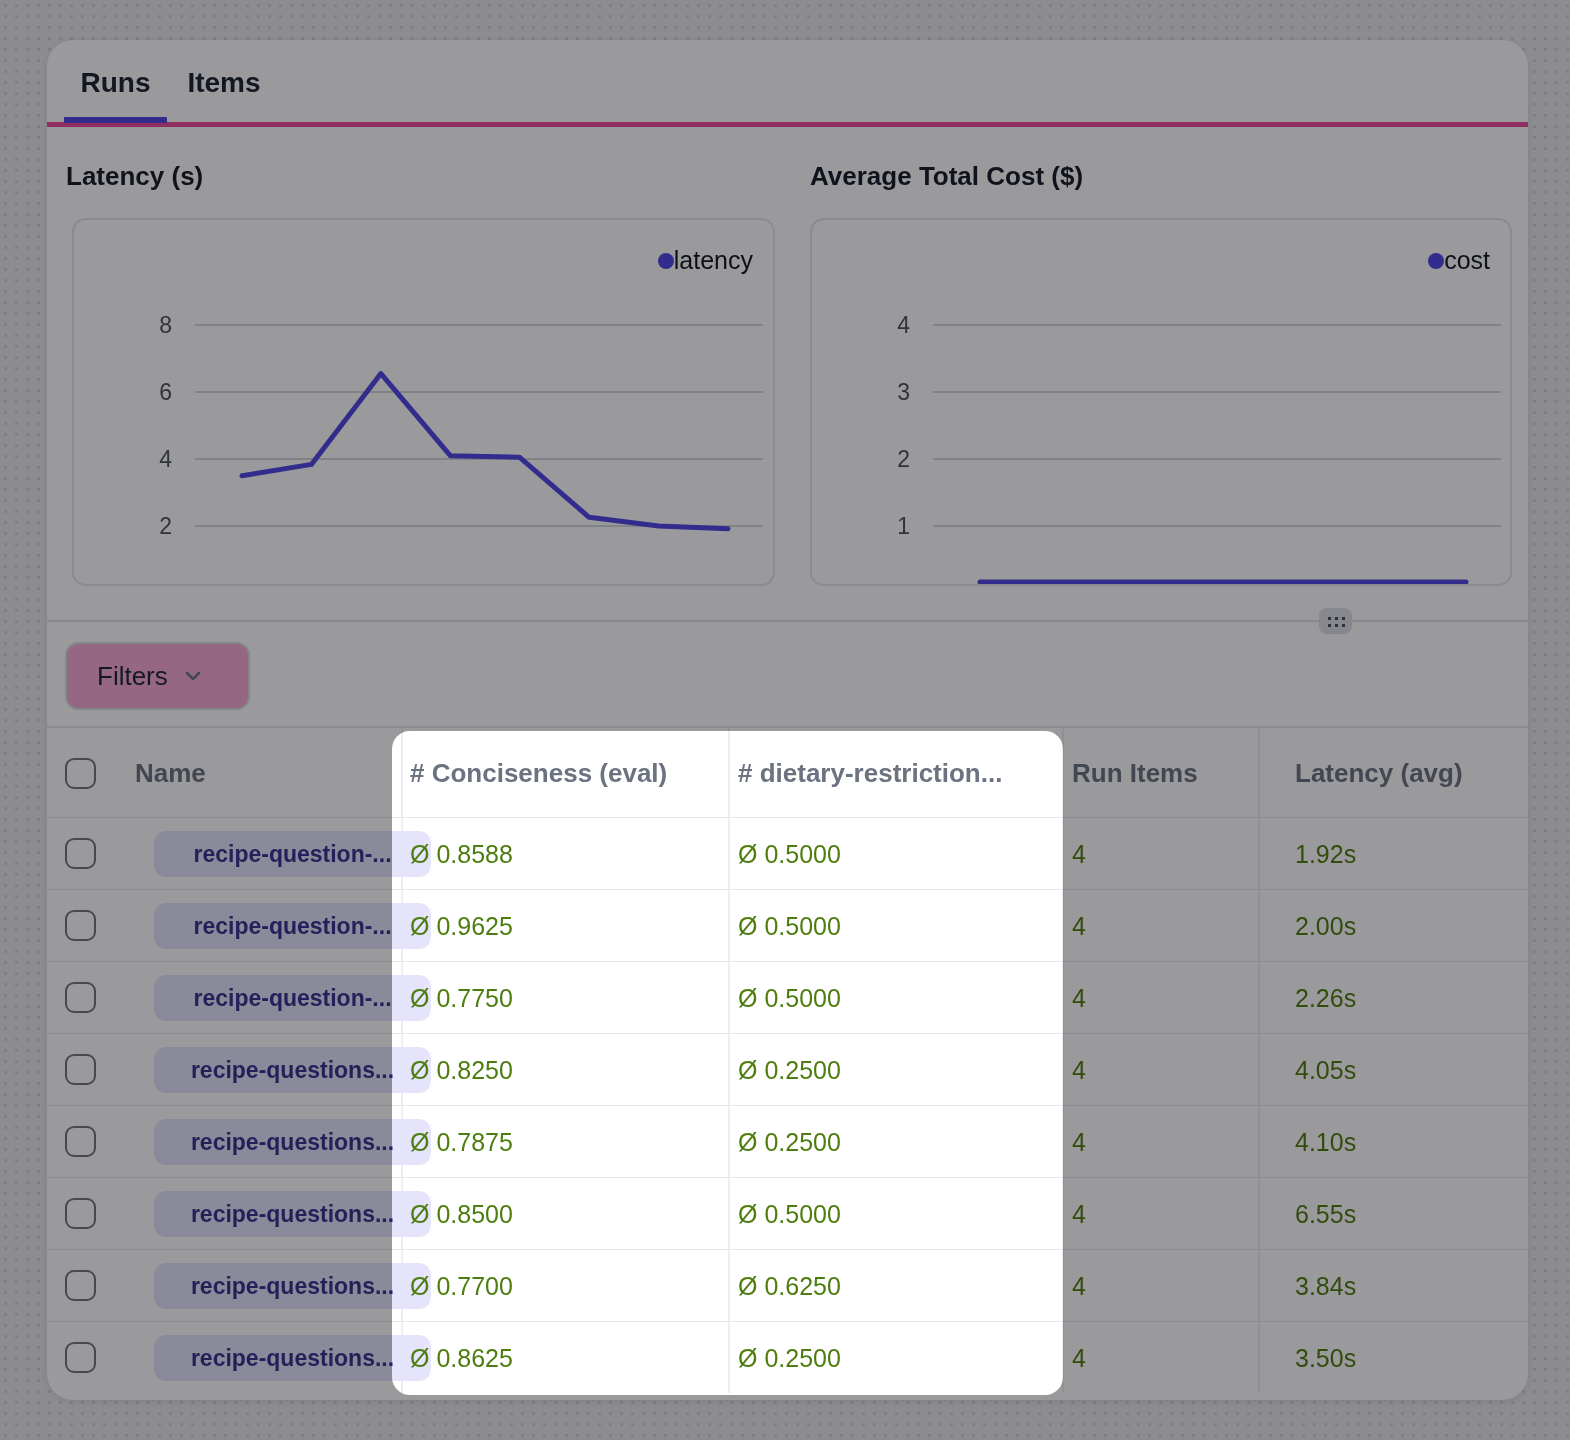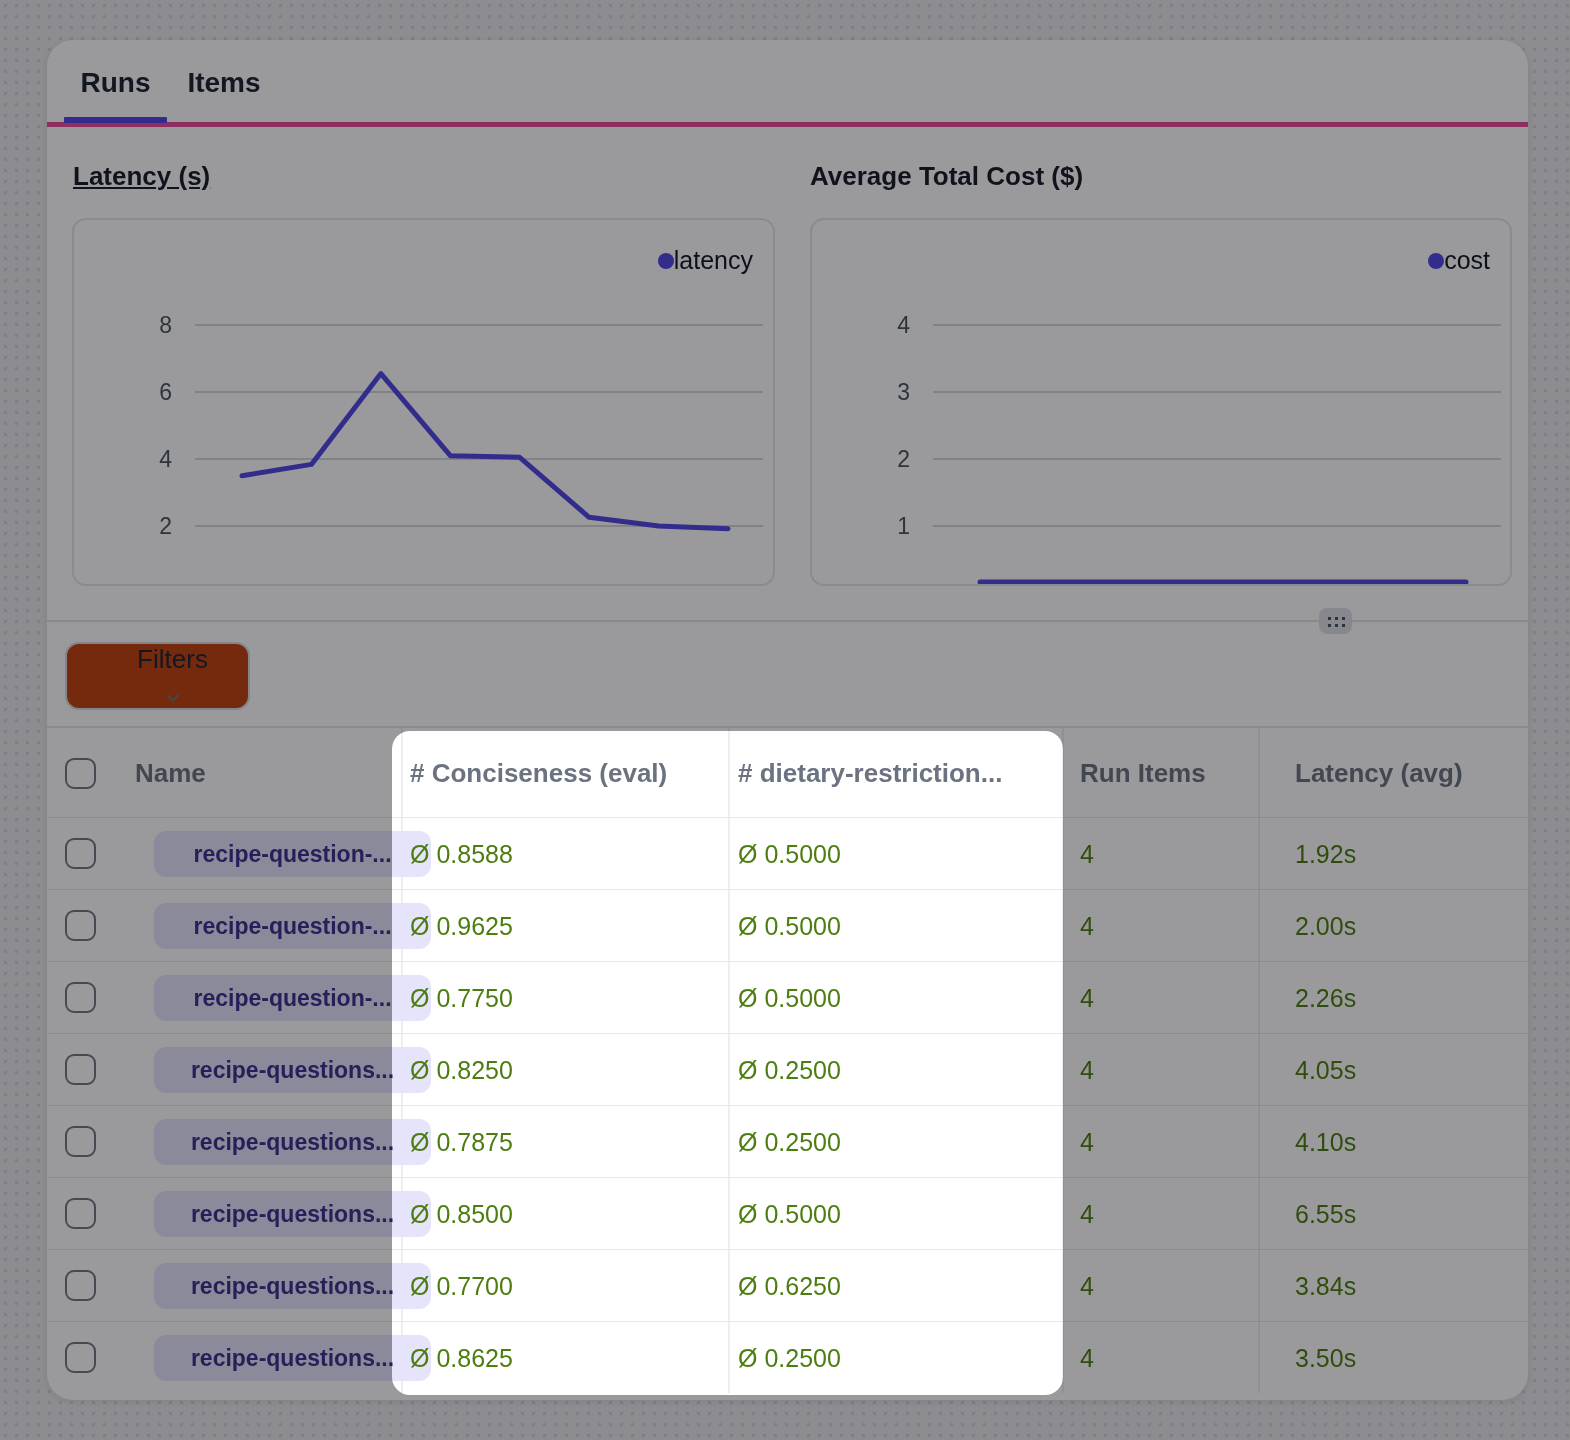--- a/index.html
+++ b/index.html
@@ -23,21 +23,21 @@
     font-size:28px; font-weight:700; color:#1b2130; cursor:pointer;
   }
   .tab-runs  { left:17px;  width:103px; }
   .tab-items { left:130px; width:94px; }
   .tab.active::after {
     content:""; position:absolute; left:0; bottom:3px; width:100%; height:6px;
     background:var(--accent); border-radius:1px;
   }
   
   .section-title { position:absolute; top:121px; font-size:26px; font-weight:700; color:#161b26; }
-  #title-latency { left:26px;text-decoration:underline; }
+  #title-latency { left:19px; }
   #title-cost    { left:763px; }
   .chart-card {
     position:absolute; top:178px; height:368px; background:#fff;
     border:2px solid #e3e5ea; border-radius:14px; overflow:hidden;
   }
   #chart-latency { left:25px;  width:703px; }
   #chart-cost    { left:763px; width:702px; }
   .chart-card svg { position:absolute; left:0; top:0; }
   .legend {
     position:absolute; top:26px; right:20px; display:flex; align-items:center; 
@@ -51,23 +51,23 @@
     background:#dde0e6; display:flex; align-items:center; justify-content:center; cursor:grab;
   }
   .drag-dots {
     width:20px; height:13px;
     background-image:radial-gradient(#4a5160 1.7px, transparent 1.9px);
     background-size:7px 7px;
   }
   
   .filters-btn {
     position:absolute; left:18px; top:602px; width:185px; height:68px;
-    border:2px solid #d8dbe1; border-radius:14px; background:#c2410c;
+    border:2px solid #d8dbe1; border-radius:14px; background:#f9a8d4;
     display:flex; align-items:center; padding-left:30px; gap:13px;
-    font-size:26px; font-weight:500; color:#1c2230; cursor:pointer;flex-direction:column;
+    font-size:26px; font-weight:500; color:#1c2230; cursor:pointer;
   }
   
   .table { position:absolute; left:0; top:686px; width:100%; }
   .thead { position:relative; height:91px; border-top:2px solid #e3e5ea; }
   .th {
     position:absolute; top:50%; transform:translateY(-50%);
     font-size:26px; font-weight:700; color:#6b7280; white-space:nowrap;
   }
   .trow { position:relative; height:72px; border-top:1px solid #e6e8ec; }
   .cell {
@@ -81,21 +81,21 @@
   .thead .checkbox { top:30px; }
   .trow  .checkbox { top:20px; }
   .badge {
     position:absolute; left:73px; top:13px; width:277px; height:46px; border-radius:12px;
     background:var(--badge-bg); color:var(--badge-text);
     display:flex; align-items:center; justify-content:center;
     font-size:23px; font-weight:700; cursor:pointer;margin-left:34px;
   }
   .col-conc { left:363px; }
   .col-diet { left:691px; }
-  .col-run  { left:1025px;margin-left:8px; }
+  .col-run  { left:1025px; }
   .col-lat  { left:1248px; }
   .colline { position:absolute; top:0; width:1.5px; height:667px; background:#eceef2; }
   
   .spotlight {
     position:absolute; left:392px; top:731px; width:671px; height:664px;
     border-radius:18px; pointer-events:none; z-index:40;
     box-shadow:0 0 0 3000px rgba(10,10,14,0.41);
   }
 </style>
 </head>

